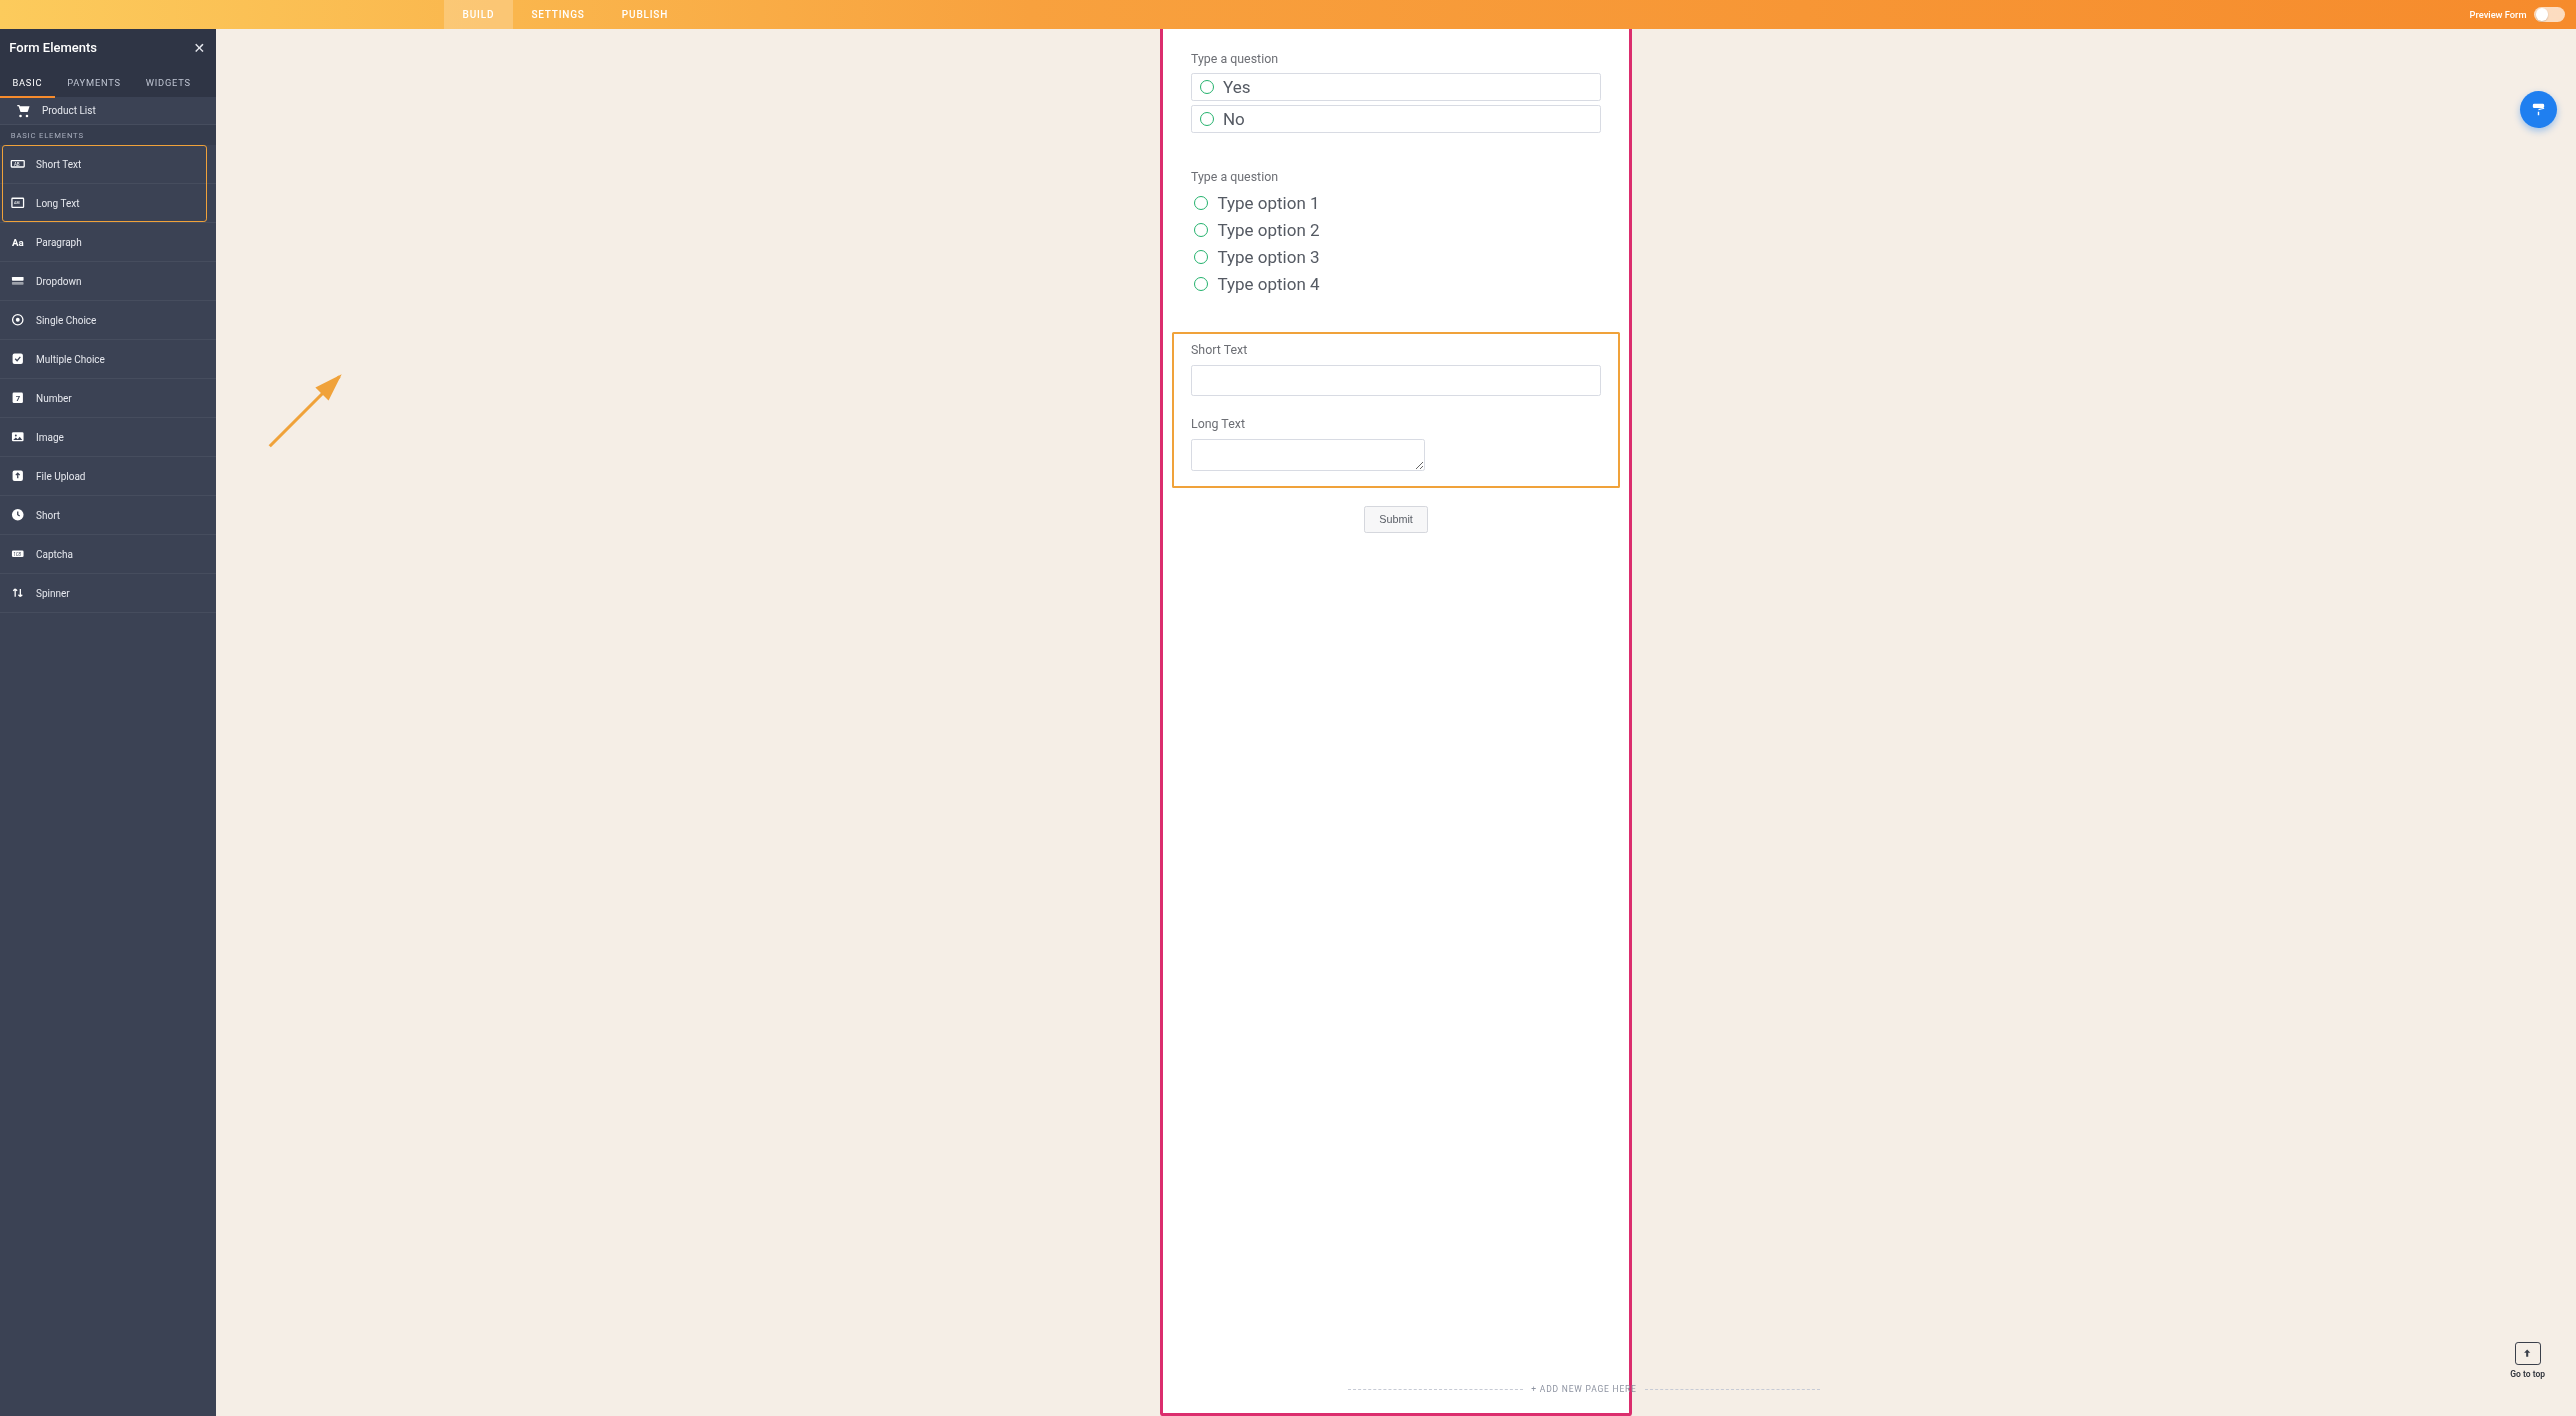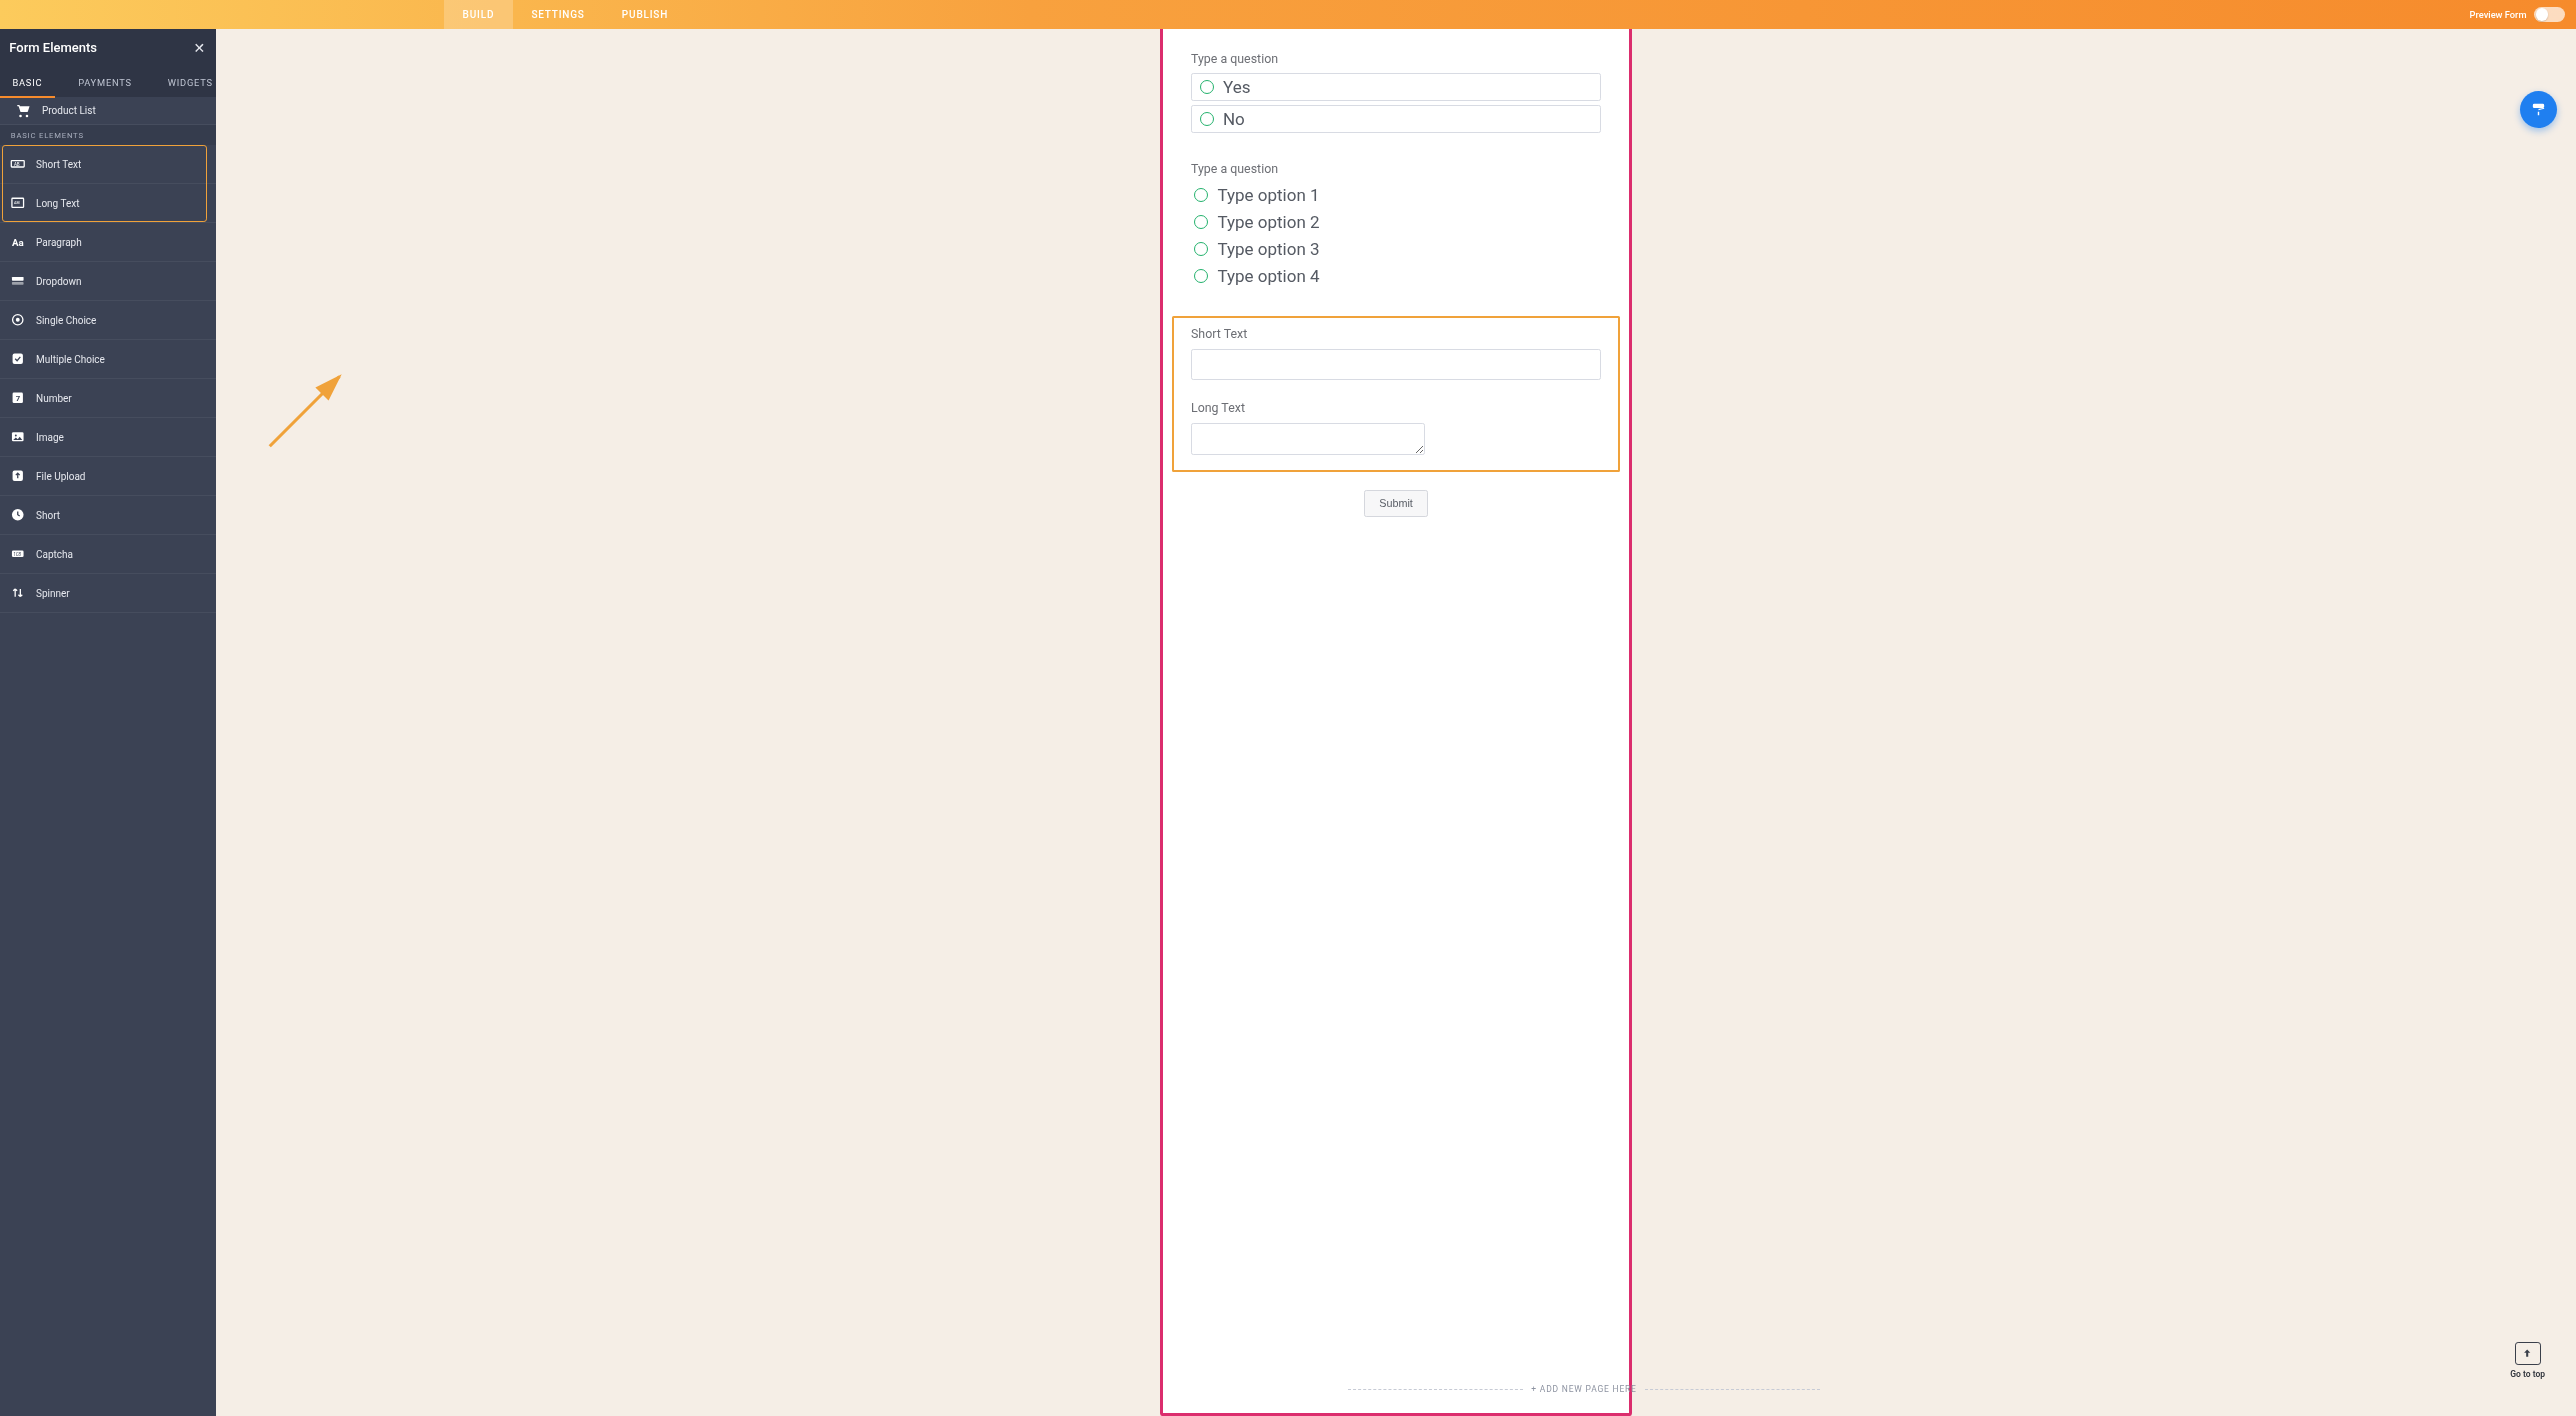--- a/index.html
+++ b/index.html
@@ -17,21 +17,21 @@
   .toggle-knob { position: absolute; left: 1.5px; top: 1.5px; width: 12.4px; height: 12.4px; background: #fff; border-radius: 50%; box-shadow: 0 0.8px 1.5px rgba(0,0,0,.2); }
 
   
   .body { flex: 1 1 auto; display: flex; min-height: 0; }
 
   
   .sidebar { width: 216px; background: #3b4254; color: #fff; display: flex; flex-direction: column; min-height: 0; }
   .sidebar-header { height: 37px; display: flex; align-items: center; justify-content: space-between; padding: 0 10.8px 0 9.3px; background: #2f3545; }
   .sidebar-title { font-size: 13px; font-weight: 500; }
   .close-x { font-size: 14px; cursor: pointer; color: #e6e8ee; }
-  .sidebar-tabs { display: flex; background: #2f3545; gap: 11px; }
+  .sidebar-tabs { display: flex; background: #2f3545; }
   .sidebar-tab { flex: 0 0 auto; padding: 10.8px 12.4px 9.3px; font-size: 9.3px; letter-spacing: 0.8px; color: #bfc5d2; cursor: pointer; position: relative; }
   .sidebar-tab.active { color: #fff; }
   .sidebar-tab.active::after { content: ""; position: absolute; left: 0; right: 0; bottom: -0.8px; height: 2.3px; background: #f68b2c; }
   .sidebar-scroll { flex: 1 1 auto; overflow-y: auto; position: relative; }
   .sidebar-scroll::-webkit-scrollbar { width: 6.2px; }
   .sidebar-scroll::-webkit-scrollbar-thumb { background: #2a3040; border-radius: 3.1px; }
 
   .element-row { display: flex; align-items: center; height: 39px; border-bottom: 0.8px solid rgba(255,255,255,0.06); cursor: grab; }
   .element-icon { width: 36px; display: flex; align-items: center; justify-content: center; }
   .element-label { font-size: 10px; color: #e6e8ee; }
@@ -42,21 +42,21 @@
   .highlight-box { position: absolute; left: 1.5px; right: 9.3px; border: 1.5px solid #f0a23a; border-radius: 3.1px; pointer-events: none; }
 
   .icon-svg { width: 15.5px; height: 15.5px; fill: #fff; }
 
   
   .canvas-wrap { flex: 1 1 auto; position: relative; overflow: hidden; }
   .canvas-inner { position: absolute; inset: 0; display: flex; justify-content: center; }
   .form-card { width: 472px; margin-top: 0; background: #fff; border: 3.1px solid #db2d6d; border-top: none; border-radius: 0 0 3.1px 3.1px; position: relative; padding: 21.6px 28px 23px; }
 
   .q-label { font-size: 12.4px; color: #6d6f75; margin-bottom: 7.7px; }
-  .block { margin-bottom: 28px; }
+  .block { margin-bottom: 36px; }
 
   .option-row { display: flex; align-items: center; height: 28px; border: 0.8px solid #d8dbe3; border-radius: 2.3px; padding: 0 7.7px; margin-bottom: 3.9px; }
   .option-row.plain { border: none; height: 23px; padding-left: 3.1px; }
   .radio-circle { width: 14px; height: 14px; border: 1.5px solid #24b26d; border-radius: 50%; flex: 0 0 auto; margin-right: 9.3px; }
   .option-text { font-size: 17px; color: #555a63; }
 
   .text-input { width: 100%; height: 31px; border: 0.8px solid #d8dbe3; border-radius: 2.3px; background: #fff; }
   .textarea-input { width: 234px; height: 32px; border: 0.8px solid #d8dbe3; border-radius: 2.3px; background: #fff; resize: both; overflow: auto; }
 
   .highlight-canvas { position: absolute; border: 2.3px solid #f0a23a; border-radius: 1.5px; pointer-events: none; }

